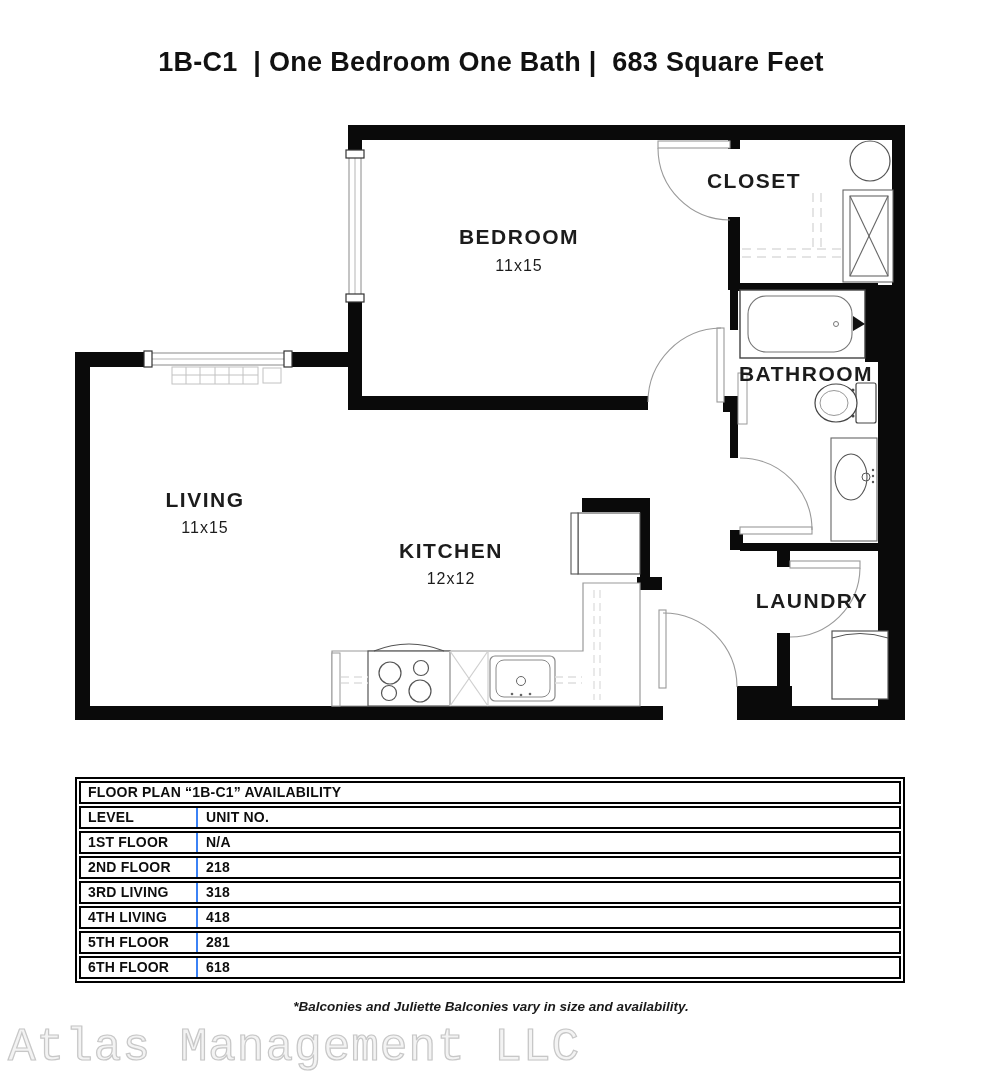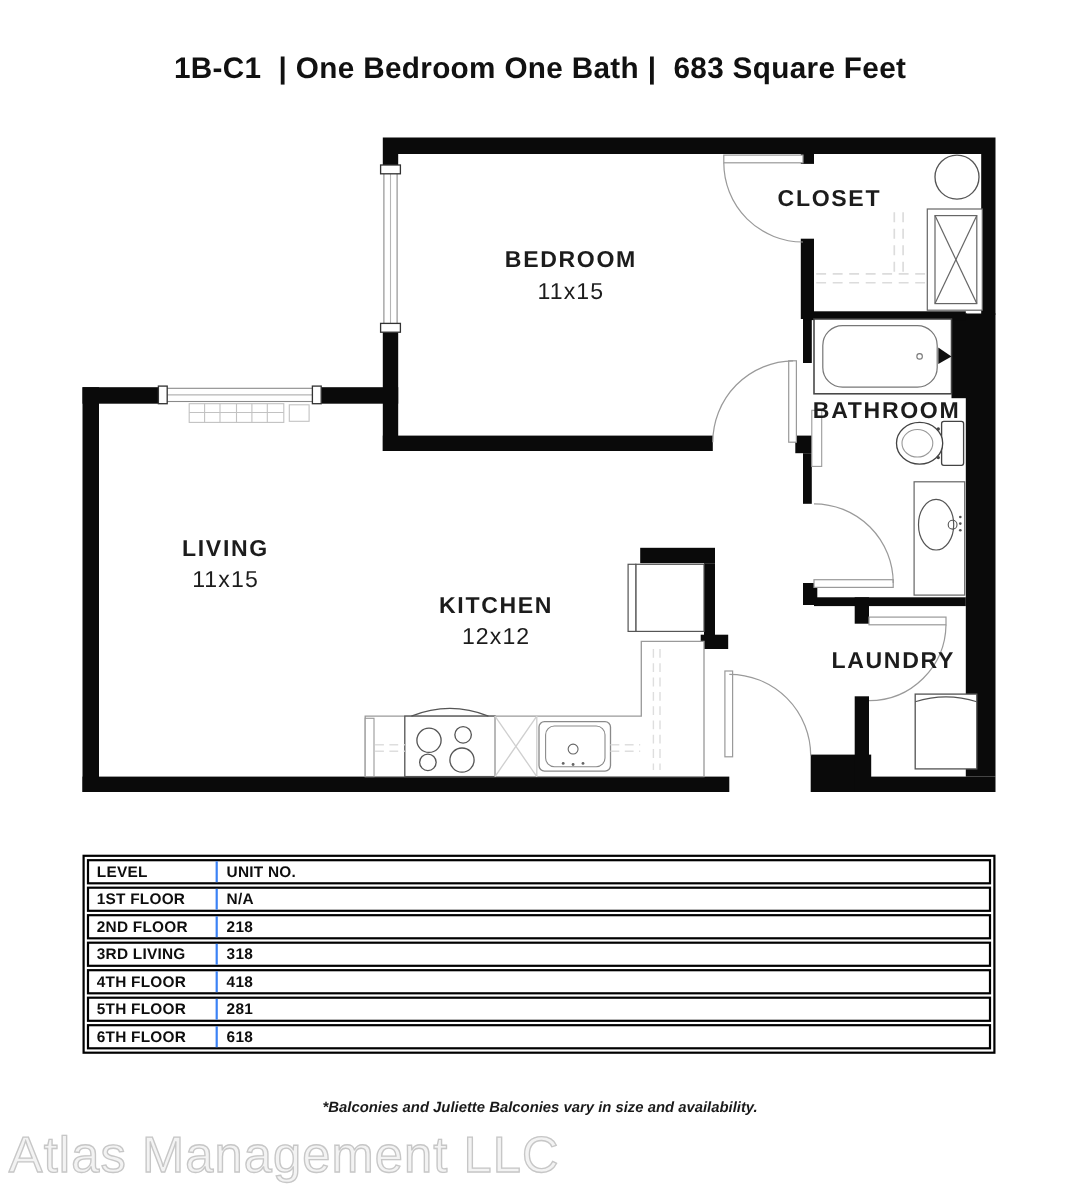--- a/index.html
+++ b/index.html
@@ -26,21 +26,21 @@
     letter-spacing:1.5px;
     white-space:nowrap;
     text-align:center;
     line-height:1.25;
     font-weight:bold;
   }
   .room-dims{
     position:absolute;
     transform:translate(-50%,-50%);
     color:#1c1c1c;
-    font-size:21px;
+    font-size:16px;
     letter-spacing:1px;
     white-space:nowrap;
   }
   
   .avail-table{
     position:absolute;left:75px;top:777px;width:830px;
     border:2px solid #000;
     padding:2px;
     box-sizing:border-box;
     background:#fff;
@@ -64,21 +64,21 @@
   .c-level{width:108px;flex:0 0 108px;}
   .c-unit{flex:1;border-left:2px solid #3b82f6;padding-left:8px;}
   .footnote{
     position:absolute;left:0;top:999px;width:100%;
     text-align:center;
     font-size:13.5px;font-style:italic;font-weight:600;
     color:#1a1a1a;
   }
   .watermark{
     position:absolute;left:8px;top:1022px;
-    font-family:Liberation Sans, sans-serif;
+    font-family:Liberation Mono, monospace;
     font-size:46px;
     color:#f3f3f3;
     -webkit-text-stroke:1.2px #c7c7c7;
     text-shadow:0 0 1px #d5d5d5;
     letter-spacing:1px;
     white-space:nowrap;
     text-align:center;
   }
 </style>
 </head>
@@ -258,37 +258,40 @@
   <div class="room-label" style="left:754px;top:181px;">CLOSET</div>
   <div class="room-label" style="left:806px;top:374px;">BATHROOM</div>
   <div class="room-label" style="left:205px;top:500px;">LIVING</div>
   <div class="room-dims" style="left:205px;top:528px;">11x15</div>
   <div class="room-label" style="left:451px;top:551px;">KITCHEN</div>
   <div class="room-dims" style="left:451px;top:579px;">12x12</div>
   <div class="room-label" style="left:812px;top:601px;">LAUNDRY</div>
 
   <div class="avail-table">
     <div class="t-row">
+      <div class="t-cell t-title">FLOOR PLAN “1B-C1” AVAILABILITY</div>
+    </div>
+    <div class="t-row">
       <div class="t-cell c-level">LEVEL</div>
       <div class="t-cell c-unit">UNIT NO.</div>
     </div>
     <div class="t-row">
       <div class="t-cell c-level">1ST FLOOR</div>
       <div class="t-cell c-unit">N/A</div>
     </div>
     <div class="t-row">
       <div class="t-cell c-level">2ND FLOOR</div>
       <div class="t-cell c-unit">218</div>
     </div>
     <div class="t-row">
       <div class="t-cell c-level">3RD LIVING</div>
       <div class="t-cell c-unit">318</div>
     </div>
     <div class="t-row">
-      <div class="t-cell c-level">4TH FLOOR</div>
+      <div class="t-cell c-level">4TH LIVING</div>
       <div class="t-cell c-unit">418</div>
     </div>
     <div class="t-row">
       <div class="t-cell c-level">5TH FLOOR</div>
       <div class="t-cell c-unit">281</div>
     </div>
     <div class="t-row">
       <div class="t-cell c-level">6TH FLOOR</div>
       <div class="t-cell c-unit">618</div>
     </div>

